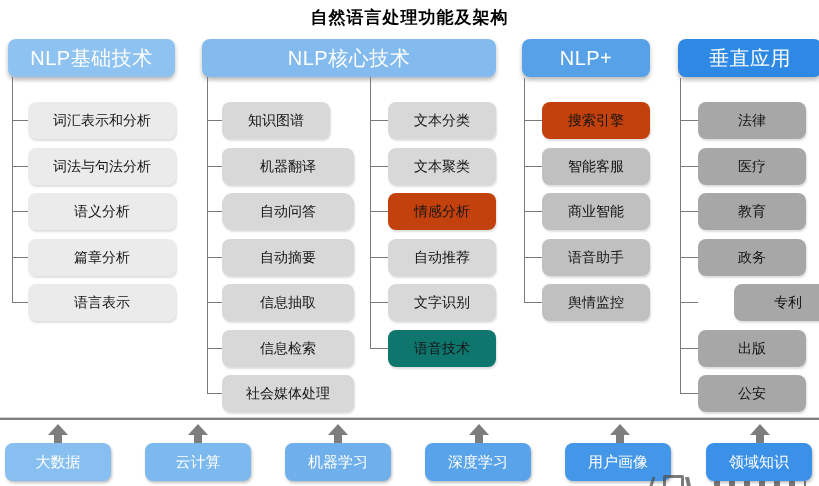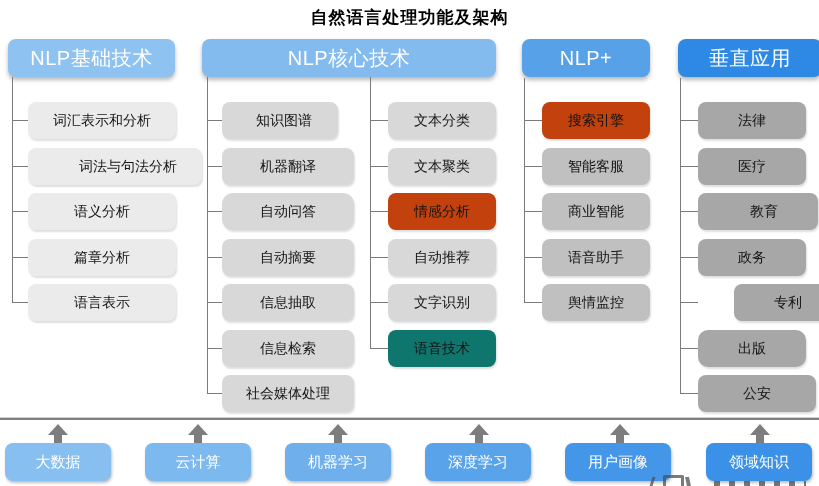--- a/index.html
+++ b/index.html
@@ -104,26 +104,26 @@
 
   <div class="hline" style="left:680px;top:120px;width:18px"></div>
   <div class="hline" style="left:680px;top:166px;width:18px"></div>
   <div class="hline" style="left:680px;top:211px;width:18px"></div>
   <div class="hline" style="left:680px;top:257px;width:18px"></div>
   <div class="hline" style="left:680px;top:302px;width:18px"></div>
   <div class="hline" style="left:680px;top:348px;width:18px"></div>
   <div class="hline" style="left:680px;top:393px;width:18px"></div>
 
   <div class="box" style="left: 28px; top: 102px; width: 148px; background: rgb(235, 235, 235);">词汇表示和分析</div>
-  <div class="box" style="left: 28px; top: 148px; width: 148px; background: rgb(235, 235, 235); padding-left: 26px;">词法与句法分析</div>
+  <div class="box" style="left: 28px; top: 148px; width: 148px; background: rgb(235, 235, 235);">词法与句法分析</div>
   <div class="box" style="left: 28px; top: 193px; width: 148px; background: rgb(235, 235, 235);">语义分析</div>
   <div class="box" style="left: 28px; top: 239px; width: 148px; background: rgb(235, 235, 235);">篇章分析</div>
   <div class="box" style="left: 28px; top: 284px; width: 148px; background: rgb(235, 235, 235);">语言表示</div>
 
-  <div class="box" style="left: 222px; top: 102px; width: 108px; background: rgb(216, 216, 216); padding-left: 8px;">知识图谱</div>
+  <div class="box" style="left: 222px; top: 102px; width: 108px; background: rgb(216, 216, 216);">知识图谱</div>
   <div class="box" style="left: 222px; top: 148px; width: 132px; background: rgb(216, 216, 216);">机器翻译</div>
   <div class="box" style="left: 222px; top: 193px; width: 132px; background: rgb(216, 216, 216); border-radius: 11px;">自动问答</div>
   <div class="box" style="left: 222px; top: 239px; width: 132px; background: rgb(216, 216, 216);">自动摘要</div>
   <div class="box" style="left: 222px; top: 284px; width: 132px; background: rgb(216, 216, 216);">信息抽取</div>
   <div class="box" style="left: 222px; top: 330px; width: 132px; background: rgb(216, 216, 216);">信息检索</div>
   <div class="box" style="left: 222px; top: 375px; width: 132px; background: rgb(216, 216, 216);">社会媒体处理</div>
 
   <div class="box" style="left: 388px; top: 102px; width: 108px; background: rgb(216, 216, 216);">文本分类</div>
   <div class="box" style="left: 388px; top: 148px; width: 108px; background: rgb(216, 216, 216);">文本聚类</div>
   <div class="box" style="left: 388px; top: 193px; width: 108px; background: #c2410c;">情感分析</div>
@@ -132,25 +132,25 @@
   <div class="box" style="left: 388px; top: 330px; width: 108px; background: #0f766e;">语音技术</div>
 
   <div class="box" style="left: 542px; top: 102px; width: 108px; background: #c2410c;">搜索引擎</div>
   <div class="box" style="left: 542px; top: 148px; width: 108px; background: rgb(192, 192, 192);">智能客服</div>
   <div class="box" style="left: 542px; top: 193px; width: 108px; background: rgb(192, 192, 192);">商业智能</div>
   <div class="box" style="left: 542px; top: 239px; width: 108px; background: rgb(192, 192, 192);">语音助手</div>
   <div class="box" style="left: 542px; top: 284px; width: 108px; background: rgb(192, 192, 192);">舆情监控</div>
 
   <div class="box" style="left: 698px; top: 102px; width: 108px; background: rgb(167, 167, 167);">法律</div>
   <div class="box" style="left: 698px; top: 148px; width: 108px; background: rgb(167, 167, 167);">医疗</div>
-  <div class="box" style="left: 698px; top: 193px; width: 108px; background: rgb(167, 167, 167); padding-left: 12px;">教育</div>
+  <div class="box" style="left: 698px; top: 193px; width: 108px; background: rgb(167, 167, 167);">教育</div>
   <div class="box" style="left: 698px; top: 239px; width: 108px; background: rgb(167, 167, 167);">政务</div>
   <div class="box" style="left: 734px; top: 284px; width: 108px; background: rgb(167, 167, 167);">专利</div>
-  <div class="box" style="left: 698px; top: 330px; width: 108px; background: rgb(167, 167, 167); border-radius: 10px;">出版</div>
-  <div class="box" style="left: 698px; top: 375px; width: 118px; background: rgb(167, 167, 167);">公安</div>
+  <div class="box" style="left: 698px; top: 330px; width: 108px; background: rgb(167, 167, 167);">出版</div>
+  <div class="box" style="left: 698px; top: 375px; width: 108px; background: rgb(167, 167, 167);">公安</div>
 
   <div class="separator"></div>
 
   <div class="arrow" style="left:48px">
       <div class="head"></div>
       <div class="stem"></div>
     </div>
   <div class="arrow" style="left:188px">
       <div class="head"></div>
       <div class="stem"></div>

